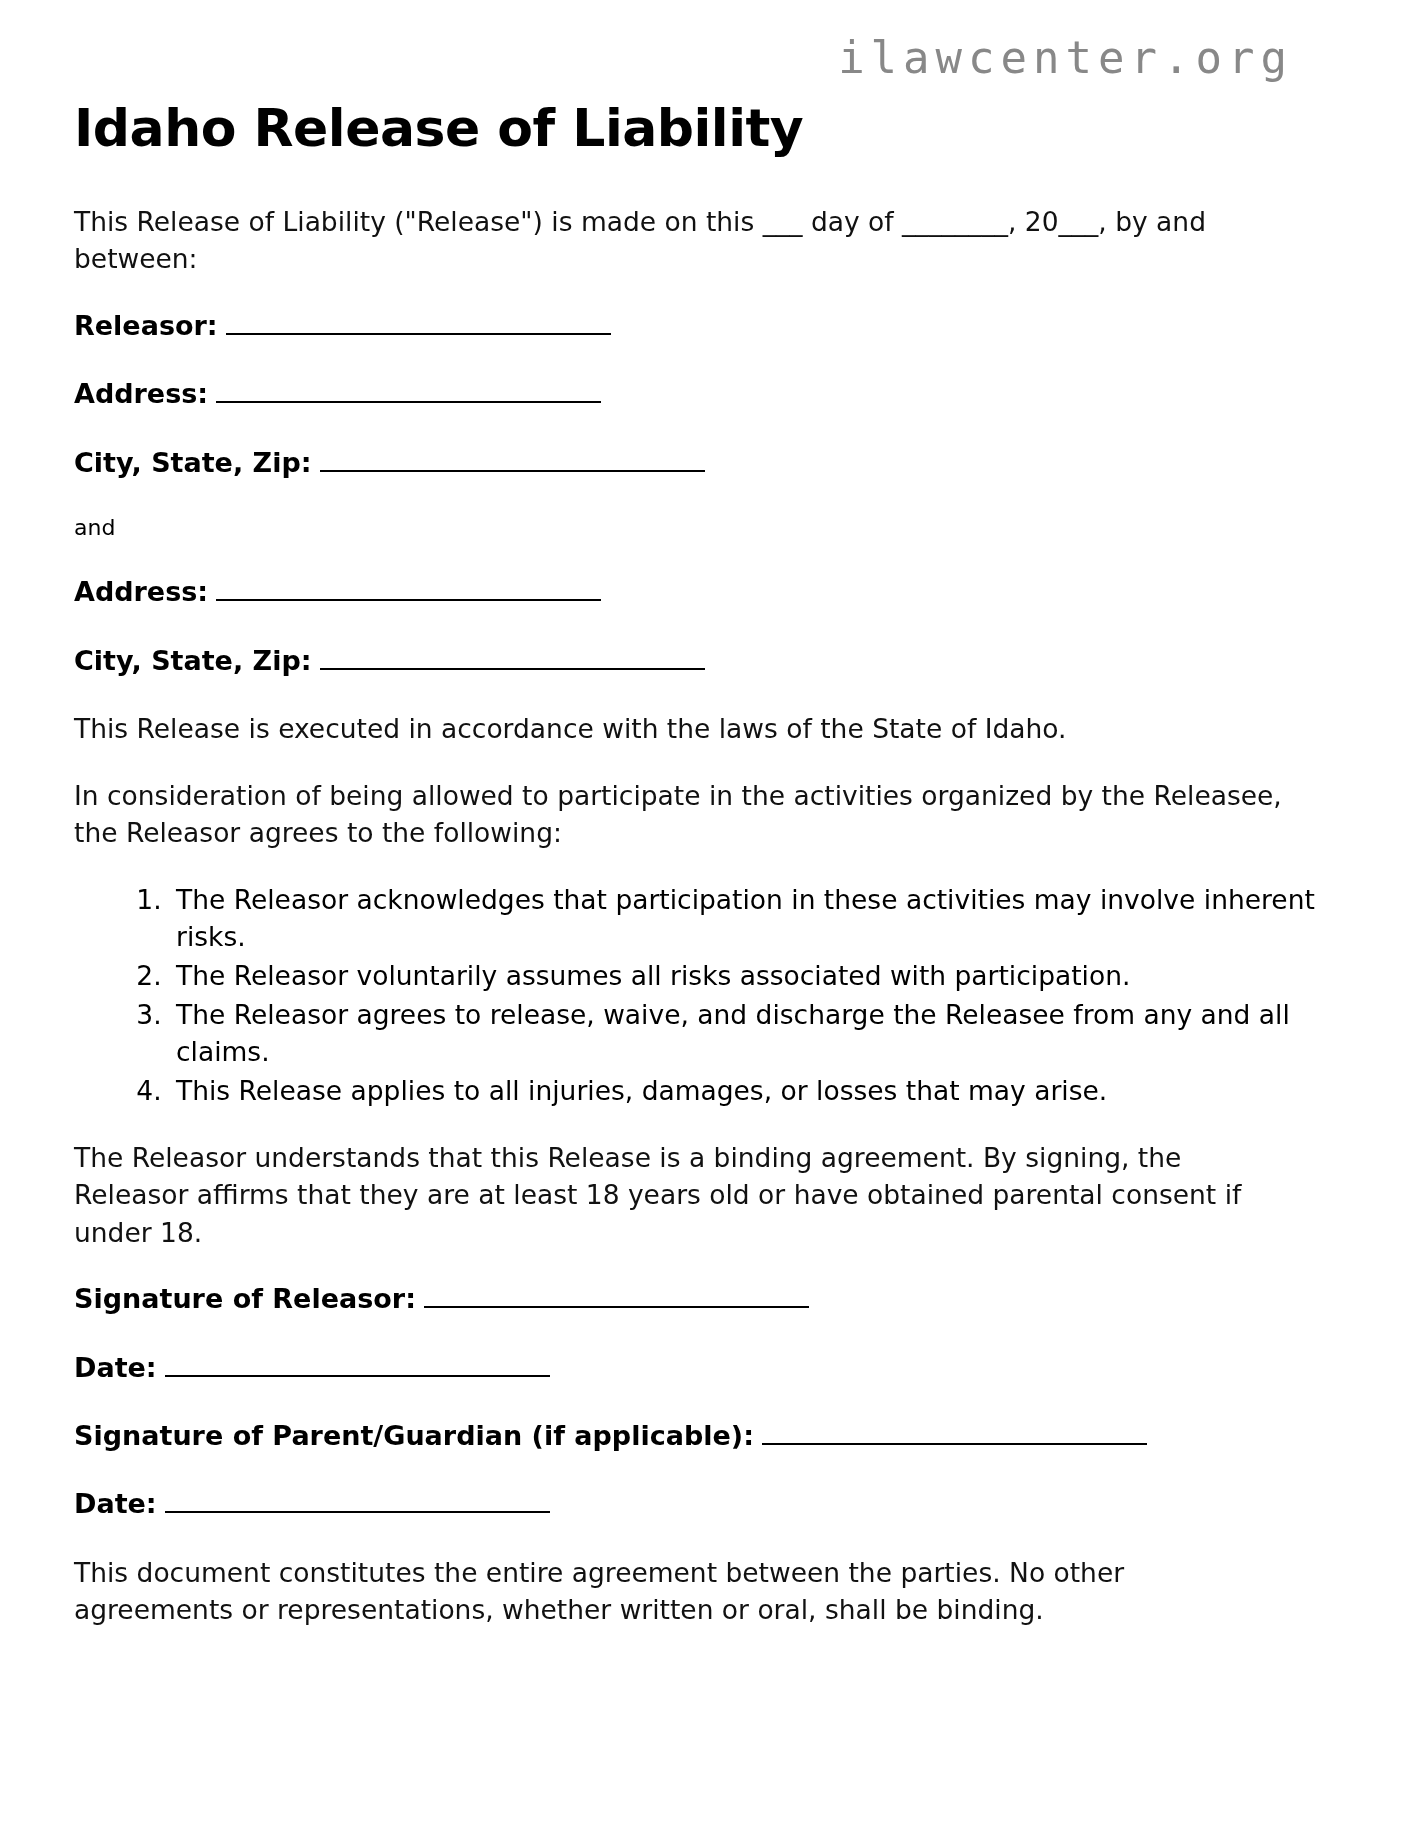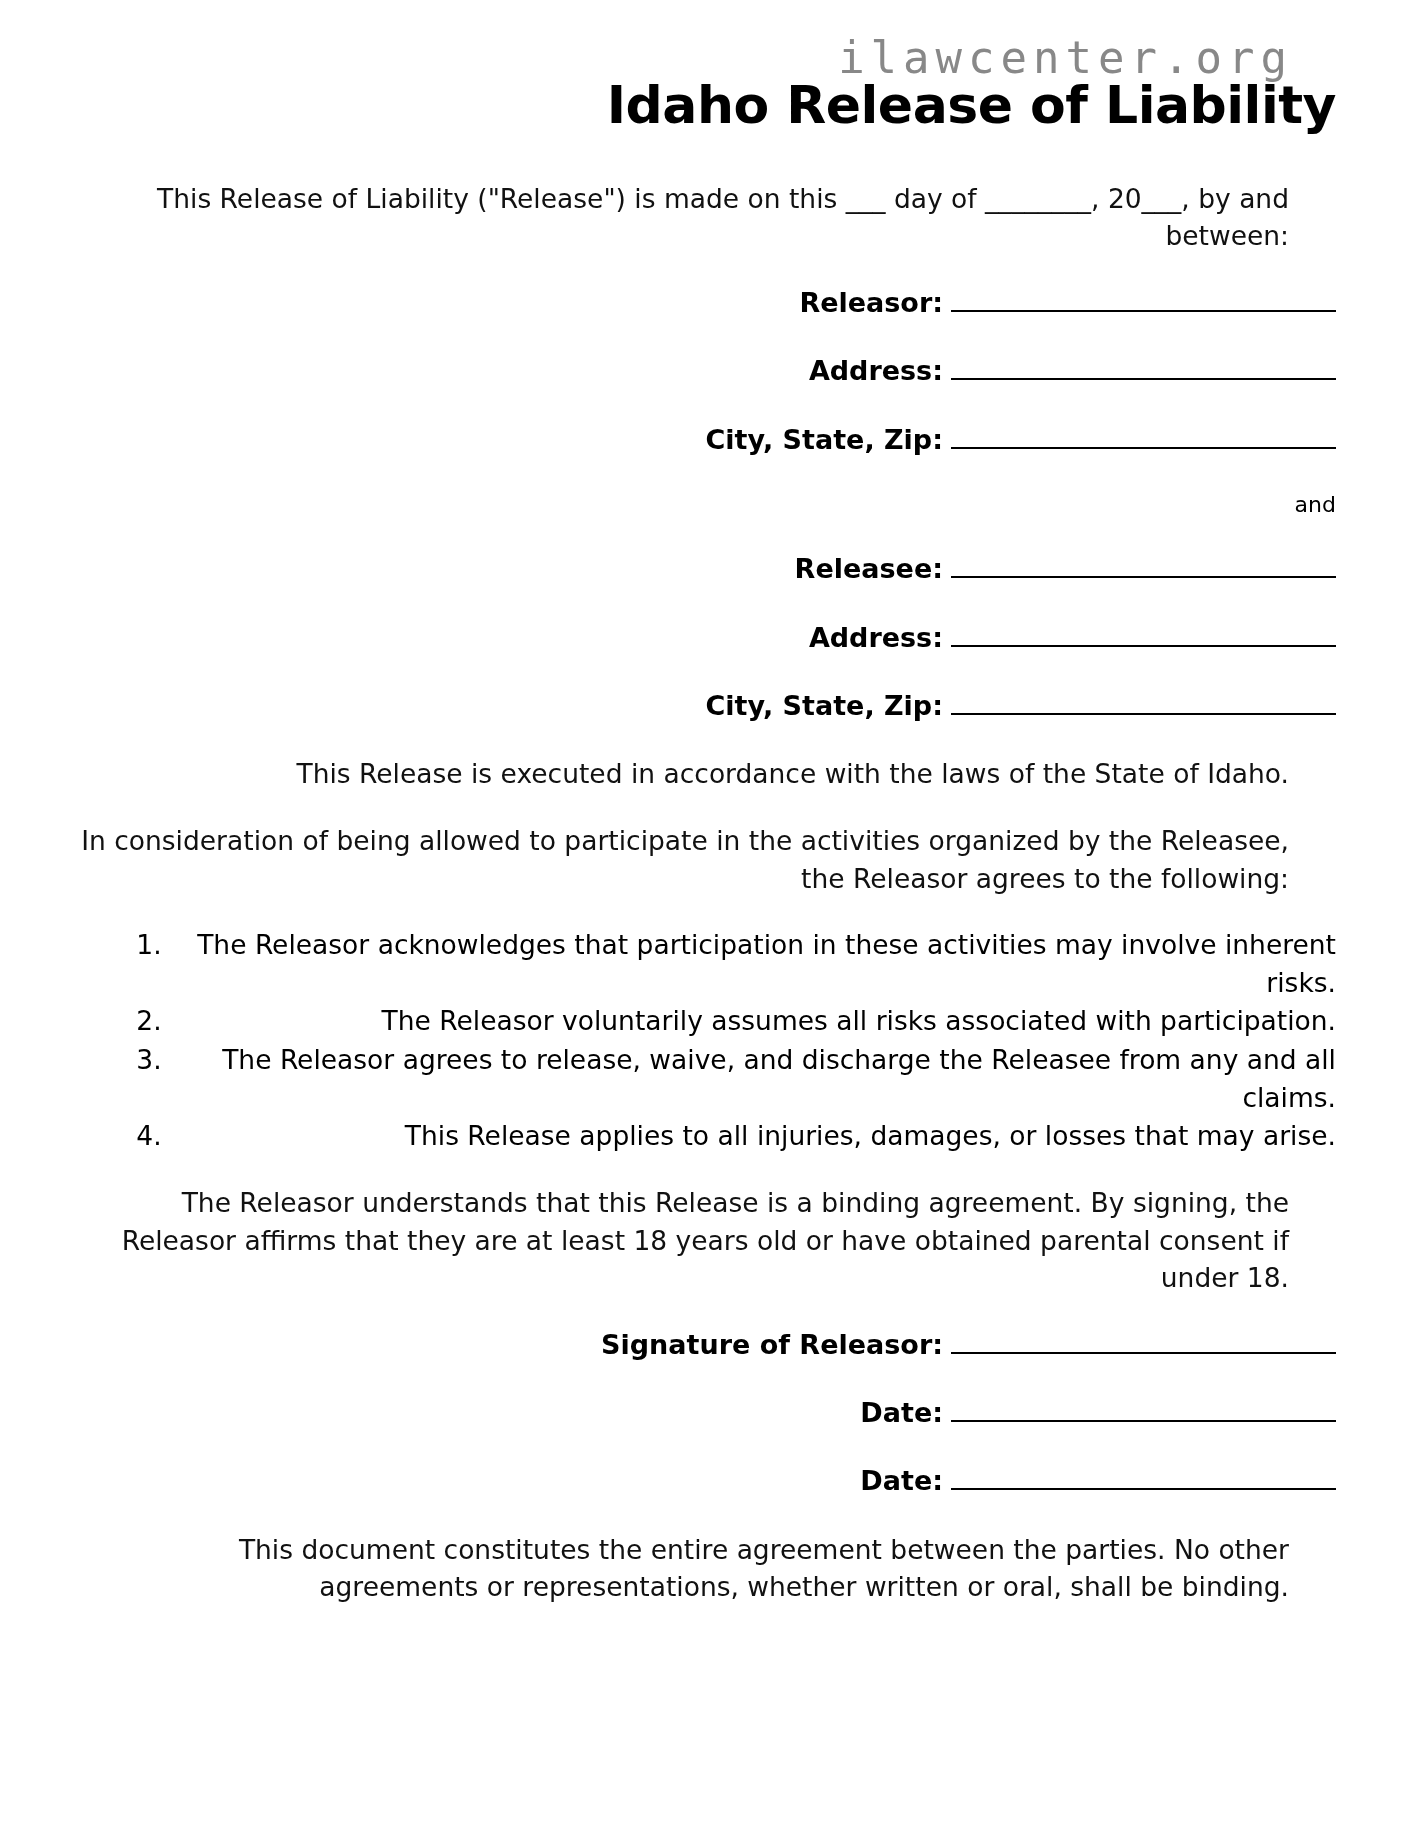--- a/index.html
+++ b/index.html
@@ -35,23 +35,22 @@
     color: #888888;
     letter-spacing: 6px;
     white-space: nowrap;
     user-select: none;
   }
 
   
   .content {
     position: absolute;
     left: 74px;
-    top: 76px;
+    top: 99px;
     width: 1262px;
-    text-align: right;
   }
 
   .doc-title {
     font-family: "DejaVu Sans", "Liberation Sans", sans-serif;
     font-weight: bold;
     font-size: 52px;
     line-height: 1.15;
     letter-spacing: -0.5px;
     margin: 0 0 44px 0;
     color: #000000;
@@ -128,23 +127,20 @@
     <div class="field-row">
       <span class="field-label">Address:</span><span class="blank w-std"></span>
     </div>
 
     <div class="field-row">
       <span class="field-label">City, State, Zip:</span><span class="blank w-csz"></span>
     </div>
 
     <div class="plain-line">and</div>
 
-    <div class="field-row">
-      <span class="field-label">Releasee:</span><span class="blank w-std"></span>
-    </div>
 
     <div class="field-row">
       <span class="field-label">Address:</span><span class="blank w-std"></span>
     </div>
 
     <div class="field-row">
       <span class="field-label">City, State, Zip:</span><span class="blank w-csz"></span>
     </div>
 
     <p class="para">This Release is executed in accordance with the laws of the State of Idaho.</p>
@@ -161,20 +157,23 @@
     <p class="para">The Releasor understands that this Release is a binding agreement. By signing, the Releasor affirms that they are at least 18 years old or have obtained parental consent if under 18.</p>
 
     <div class="field-row">
       <span class="field-label">Signature of Releasor:</span><span class="blank w-sig"></span>
     </div>
 
     <div class="field-row">
       <span class="field-label">Date:</span><span class="blank w-date"></span>
     </div>
 
+    <div class="field-row">
+      <span class="field-label">Signature of Parent/Guardian (if applicable):</span><span class="blank w-pg"></span>
+    </div>
 
     <div class="field-row">
       <span class="field-label">Date:</span><span class="blank w-date"></span>
     </div>
 
     <p class="para">This document constitutes the entire agreement between the parties. No other agreements or representations, whether written or oral, shall be binding.</p>
 
   </div>
 </div>
 

